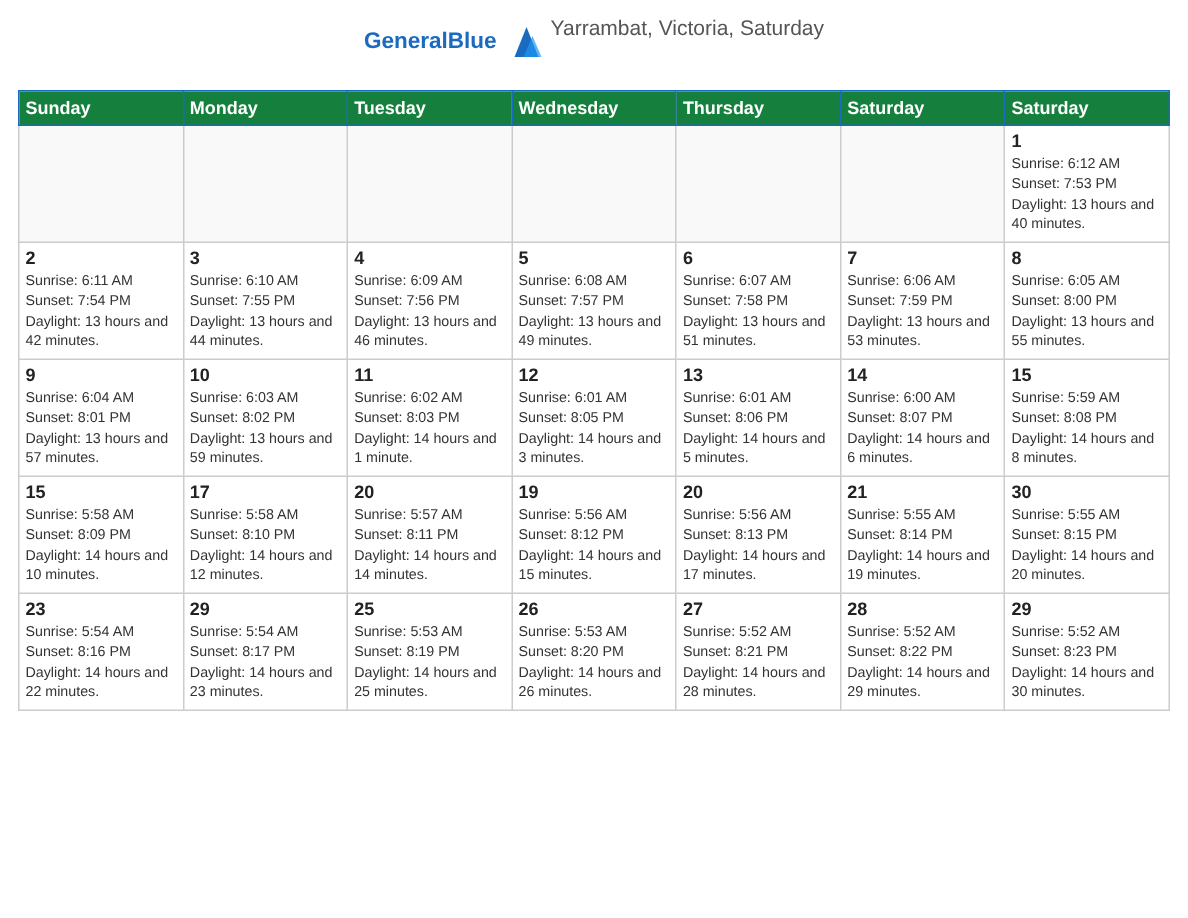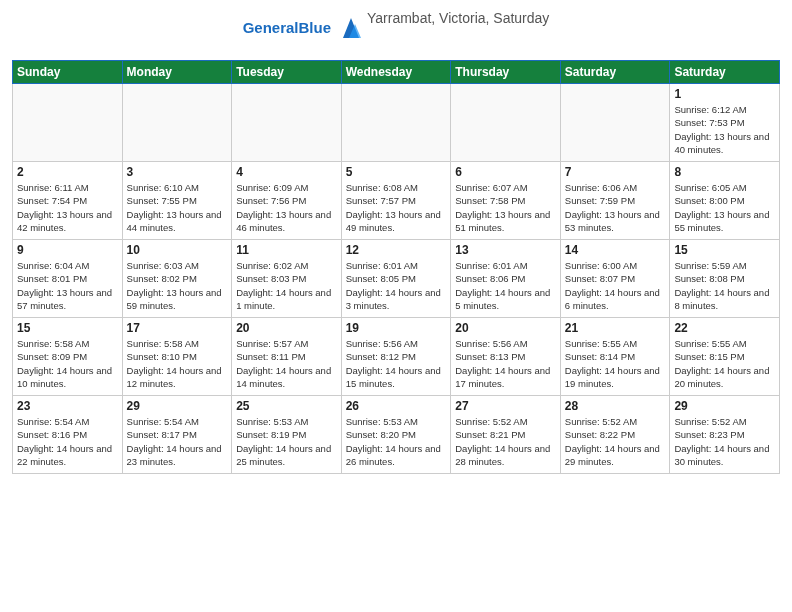--- a/index.html
+++ b/index.html
@@ -219,21 +219,21 @@
           </td>
           <td>
             <span class="day-num">20</span>
             <div class="sun-info">Sunrise: 5:56 AM<br>Sunset: 8:13 PM<br>Daylight: 14 hours and 17 minutes.</div>
           </td>
           <td>
             <span class="day-num">21</span>
             <div class="sun-info">Sunrise: 5:55 AM<br>Sunset: 8:14 PM<br>Daylight: 14 hours and 19 minutes.</div>
           </td>
           <td>
-            <span class="day-num">22</span>
+            <span class="day-num">30</span>
             <div class="sun-info">Sunrise: 5:55 AM<br>Sunset: 8:15 PM<br>Daylight: 14 hours and 20 minutes.</div>
           </td>
         </tr>
         <tr>
           <td>
             <span class="day-num">23</span>
             <div class="sun-info">Sunrise: 5:54 AM<br>Sunset: 8:16 PM<br>Daylight: 14 hours and 22 minutes.</div>
           </td>
           <td>
             <span class="day-num">29</span>

